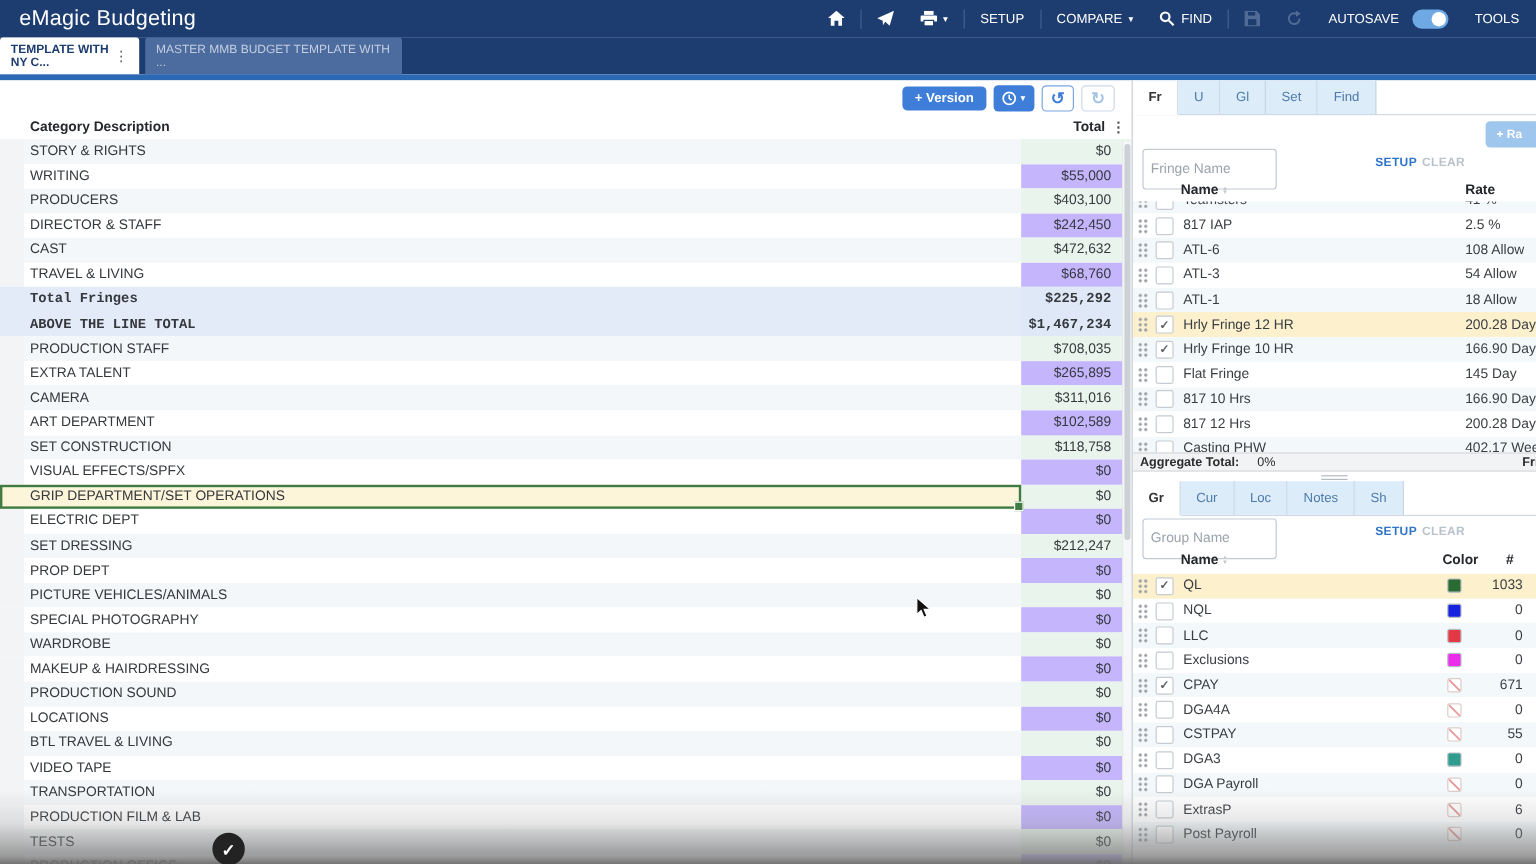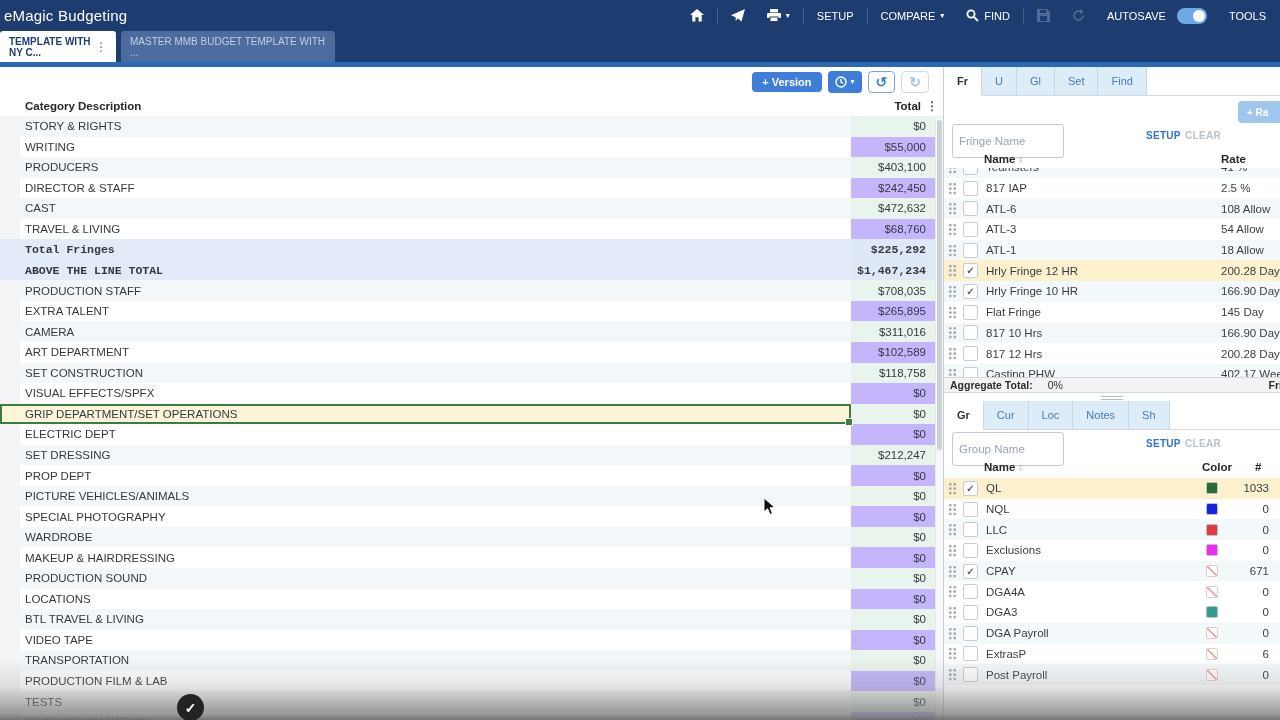--- a/index.html
+++ b/index.html
@@ -1,21 +1,21 @@
 <!DOCTYPE html>
 <html><head>
 <meta charset="utf-8">
 <style>
   html,body{margin:0;padding:0;background:#e8e8e8;}
   .app{position:relative;width:1280px;height:720px;overflow:hidden;background:#fff;
        font-family:"Liberation Sans",sans-serif;-webkit-font-smoothing:antialiased;}
   
   .topbar{position:absolute;top:0;left:0;right:0;height:31px;background:#1d3c6f;
           display:flex;align-items:center;color:#fff;z-index:5;}
-  .title{font-size:15px;margin-left:4px;font-weight:500;letter-spacing:.2px;}
+  .title{font-size:18px;margin-left:16px;font-weight:500;letter-spacing:.2px;}
   .tb-right{margin-left:auto;display:flex;align-items:center;height:100%;}
   .tb-item{display:flex;align-items:center;gap:5px;font-size:11px;color:#fff;
            padding:0 11px;cursor:pointer;white-space:nowrap;}
   .tb-sep{width:1px;height:16px;background:#42618f;margin:0 2px;}
   .caret{font-size:8px;line-height:1;}
   .dim{opacity:.45;}
   .toggle{width:30px;height:16px;border-radius:9px;background:#6ea9e4;position:relative;margin-left:6px;}
   .toggle::after{content:"";position:absolute;right:2px;top:2px;width:12px;height:12px;border-radius:50%;background:#fff;}
   
   .tabbar{position:absolute;top:31px;left:0;right:0;height:31px;background:#1d3c6f;display:flex;align-items:flex-end;}
@@ -533,20 +533,27 @@
               <div class="gswatch hatch"></div>
               <div class="gcount">671</div>
             </div>
             <div class="prow">
               <div class="handle"></div>
               <div class="cb"></div>
               <div class="pname">DGA4A</div>
               <div class="gswatch hatch"></div>
               <div class="gcount">0</div>
             </div>
+            <div class="prow alt">
+              <div class="handle"></div>
+              <div class="cb"></div>
+              <div class="pname">CSTPAY</div>
+              <div class="gswatch hatch"></div>
+              <div class="gcount">55</div>
+            </div>
             <div class="prow">
               <div class="handle"></div>
               <div class="cb"></div>
               <div class="pname">DGA3</div>
               <div class="gswatch" style="background: rgb(46, 156, 142);"></div>
               <div class="gcount">0</div>
             </div>
             <div class="prow alt">
               <div class="handle"></div>
               <div class="cb"></div>

